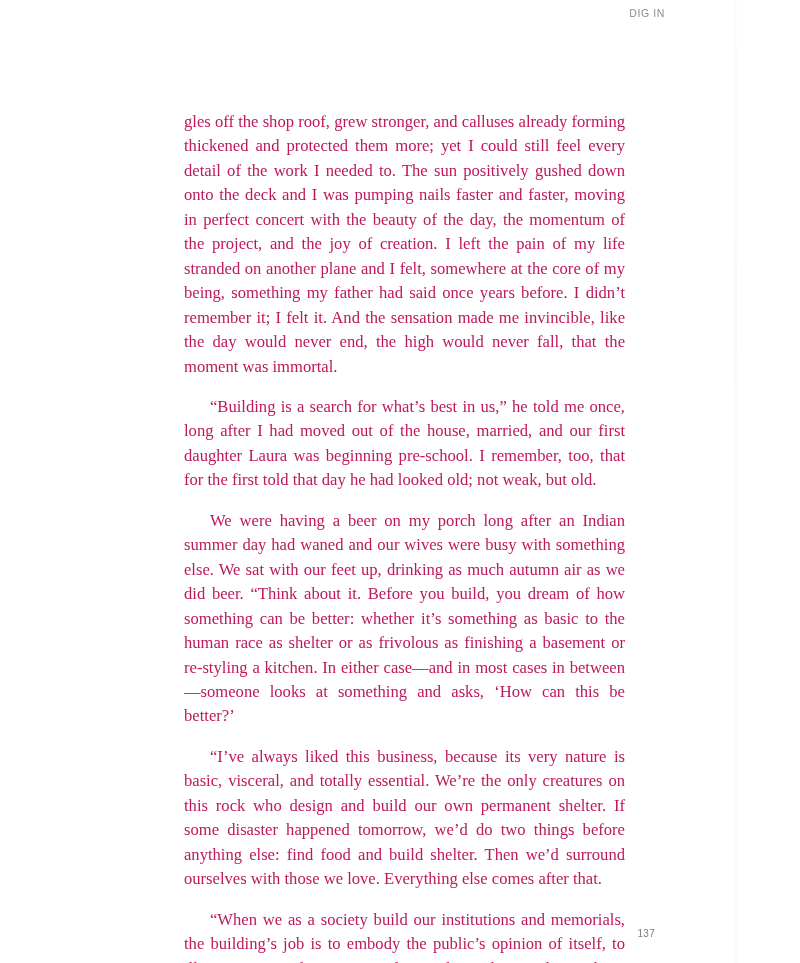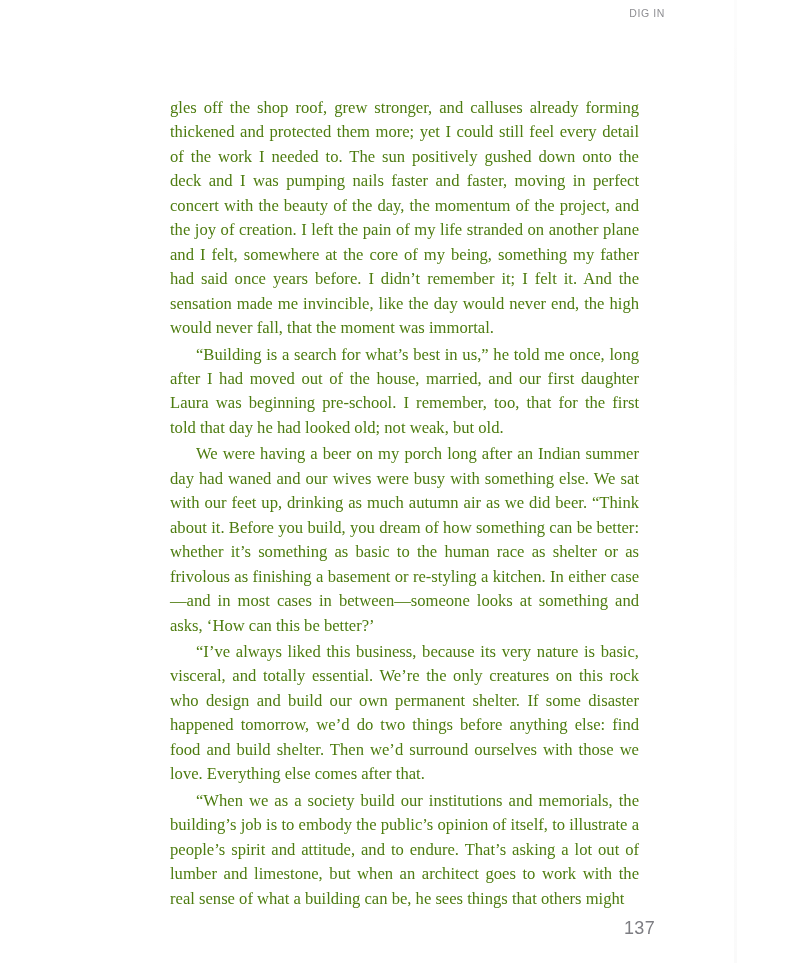--- a/index.html
+++ b/index.html
@@ -48,46 +48,46 @@
   }
 
   .text-column {
     position: absolute;
     top: 94px;
     left: 168px;
     width: 473px;
   }
 
   .body-paragraph {
-    margin: 2px;
+    margin: 16px;
     text-align: justify;
     text-justify: inter-word;
     font-size: 16.6px;
     line-height: 24.45px;
-    color: #4d7c0f;
+    color: #be185d;
     text-indent: 26px;
     -webkit-font-smoothing: antialiased;
   }
 
   .body-paragraph.first {
     text-indent: 0;
   }
 
   .body-paragraph:last-child {
     
   }
 
   .folio {
     position: absolute;
     bottom: 24px;
     left: 0;
     width: 655px;
     text-align: right;
     font-family: "Liberation Sans", "DejaVu Sans", sans-serif;
-    font-size: 18px;
+    font-size: 10px;
     letter-spacing: 0.3px;
     color: #7d7d82;
   }
 </style>
 </head>
 <body>
 
 <div class="page">
 
   <div class="scan-artifact"></div>

